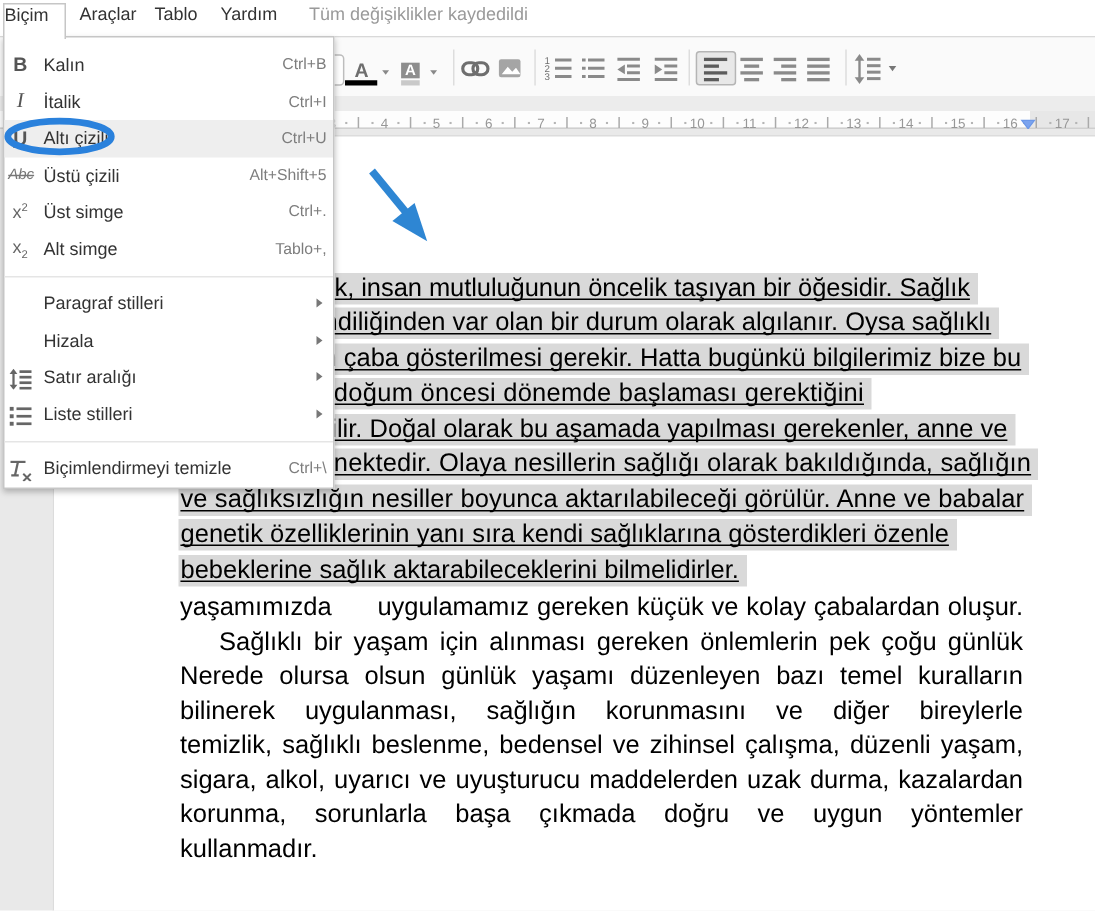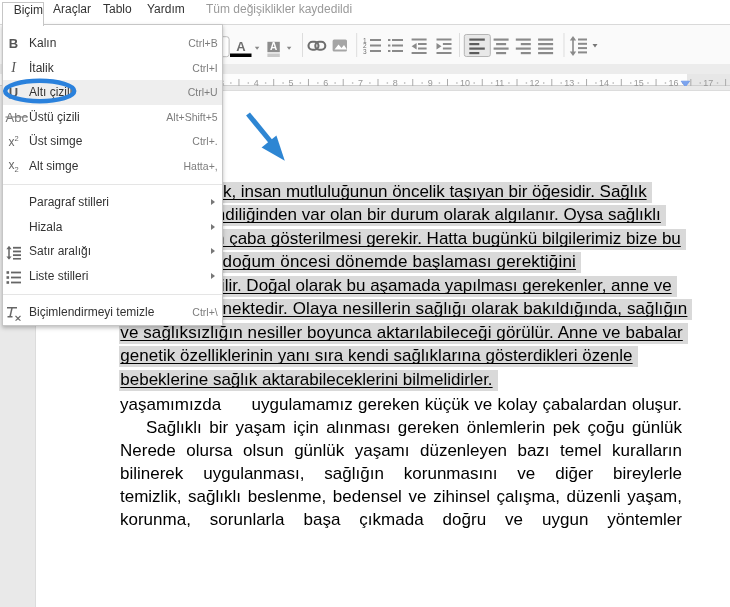--- a/index.html
+++ b/index.html
@@ -3,21 +3,21 @@
 <meta charset="utf-8">
 <style>
   html,body{margin:0;padding:0;}
   body{width:730px;height:607px;position:relative;overflow:hidden;
        font-family:"Liberation Sans",sans-serif;background:#e9e9e9;}
   .abs{position:absolute;}
   
   #menubar{left:0;top:0;width:730px;height:24px;background:#fff;border-bottom:1px solid #d9d9d9;padding-left:47px;}
   #menubar span{position:absolute;top:2px;font-size:12px;color:#333;}
   #tab{left:2px;top:2px;width:40px;height:23px;background:#fff;border:1px solid #c6c6c6;border-bottom:none;z-index:30;
-       font-size:12px;color:#333;text-align:right;line-height:15px;}
+       font-size:12px;color:#333;text-align:left;line-height:15px;}
   #toolbar{left:0;top:25px;width:730px;height:39px;background:#fafafa;}
   #gapband{left:0;top:64px;width:730px;height:9.5px;background:#ececec;}
   #ruler{left:0;top:73.5px;width:730px;height:11.2px;border-bottom:1px solid #cfcfcf;background:linear-gradient(90deg,#fdfdfd 687px,#e7e7e7 687px);}
   #pagegap{left:0;top:85.7px;width:730px;height:4.3px;background:#e9e9e9;}
   #page{left:35px;top:90px;width:695px;height:517px;background:#fff;border-left:1px solid #dcdcdc;border-top:1px solid #dcdcdc;}
   
   .p1line{position:absolute;white-space:nowrap;font-size:17px;line-height:20px;color:#000;}
   .p1line .bg{background:#d9d9d9;padding:0 5px 2px 1px;}
   .p1line .ul{text-decoration:underline;text-decoration-skip-ink:none;text-decoration-thickness:1.3px;text-underline-offset:1.5px;}
   #para2{left:120px;top:392.8px;width:562px;font-size:17px;line-height:23.1px;color:#000;}
@@ -235,53 +235,55 @@
 <div class="p1line" style="left:119.3px;top:322.7px;letter-spacing:0.09px"><span class="bg"><span class="ul">ve sağlıksızlığın nesiller boyunca aktarılabileceği görülür. Anne ve babalar</span></span></div>
 <div class="p1line" style="left:119.3px;top:346.2px;letter-spacing:0.028px"><span class="bg"><span class="ul">genetik özelliklerinin yanı sıra kendi sağlıklarına gösterdikleri özenle</span></span></div>
 <div class="p1line" style="left:119.3px;top:369.7px"><span class="bg"><span class="ul">bebeklerine sağlık aktarabileceklerini bilmelidirler.</span></span></div>
 
 <div class="abs" id="para2">
   <div class="jl">yaşamımızda <span style="display:inline-block;width:20px"></span> uygulamamız gereken küçük ve kolay çabalardan oluşur.</div>
   <div class="jl"><span style="display:inline-block;width:26px"></span>Sağlıklı bir yaşam için alınması gereken önlemlerin pek çoğu günlük</div>
   <div class="jl">Nerede olursa olsun günlük yaşamı düzenleyen bazı temel kuralların</div>
   <div class="jl">bilinerek uygulanması, sağlığın korunmasını ve diğer bireylerle</div>
   <div class="jl">temizlik, sağlıklı beslenme, bedensel ve zihinsel çalışma, düzenli yaşam,</div>
+  <div class="jl">sigara, alkol, uyarıcı ve uyuşturucu maddelerden uzak durma, kazalardan</div>
   <div class="jl">korunma, sorunlarla başa çıkmada doğru ve uygun yöntemler</div>
+  <div>kullanmadır.</div>
 </div>
 
 <div class="abs" id="menu">
   <div class="mi">
       <span class="ic" style="font-weight:bold;font-size:13px">B</span>
       <span class="lbl">Kalın</span>
       <span class="sc">Ctrl+B</span>
     </div>
   <div class="mi">
       <span class="ic" style="font-style:italic;font-family:'Liberation Serif',serif;font-size:14px">I</span>
       <span class="lbl">İtalik</span>
       <span class="sc">Ctrl+I</span>
     </div>
   <div class="mi hl">
       <span class="ic" style="text-decoration:underline;font-weight:bold;font-size:13px">U</span>
       <span class="lbl">Altı çizili</span>
       <span class="sc">Ctrl+U</span>
     </div>
   <div class="mi">
-      <span class="ic" style="font-size:13px;text-decoration:line-through;color:#777">Abc</span>
+      <span class="ic" style="font-size:10px;font-style:italic;text-decoration:line-through;color:#777">Abc</span>
       <span class="lbl">Üstü çizili</span>
       <span class="sc">Alt+Shift+5</span>
     </div>
   <div class="mi">
       <span class="ic" style="font-size:12px;color:#666">x<sup style="font-size:7.5px">2</sup></span>
       <span class="lbl">Üst simge</span>
       <span class="sc">Ctrl+.</span>
     </div>
   <div class="mi">
       <span class="ic" style="font-size:12px;color:#666">x<sub style="font-size:7.5px">2</sub></span>
       <span class="lbl">Alt simge</span>
-      <span class="sc">Hatta+,</span>
+      <span class="sc">Tablo+,</span>
     </div>
   <div class="msep"></div>
   <div class="mi">
       <span class="lbl">Paragraf stilleri</span>
       <span class="arr"></span>
     </div>
   <div class="mi">
       <span class="lbl">Hizala</span>
       <span class="arr"></span>
     </div>

